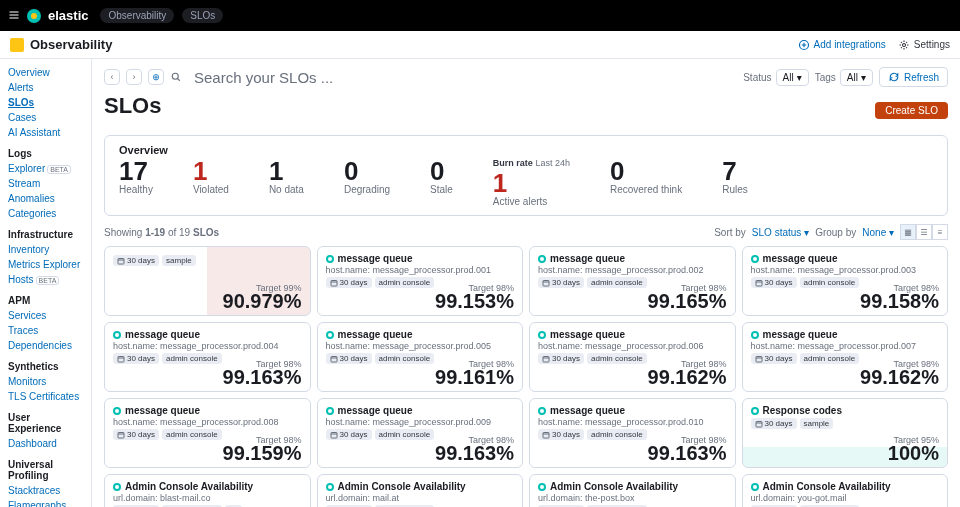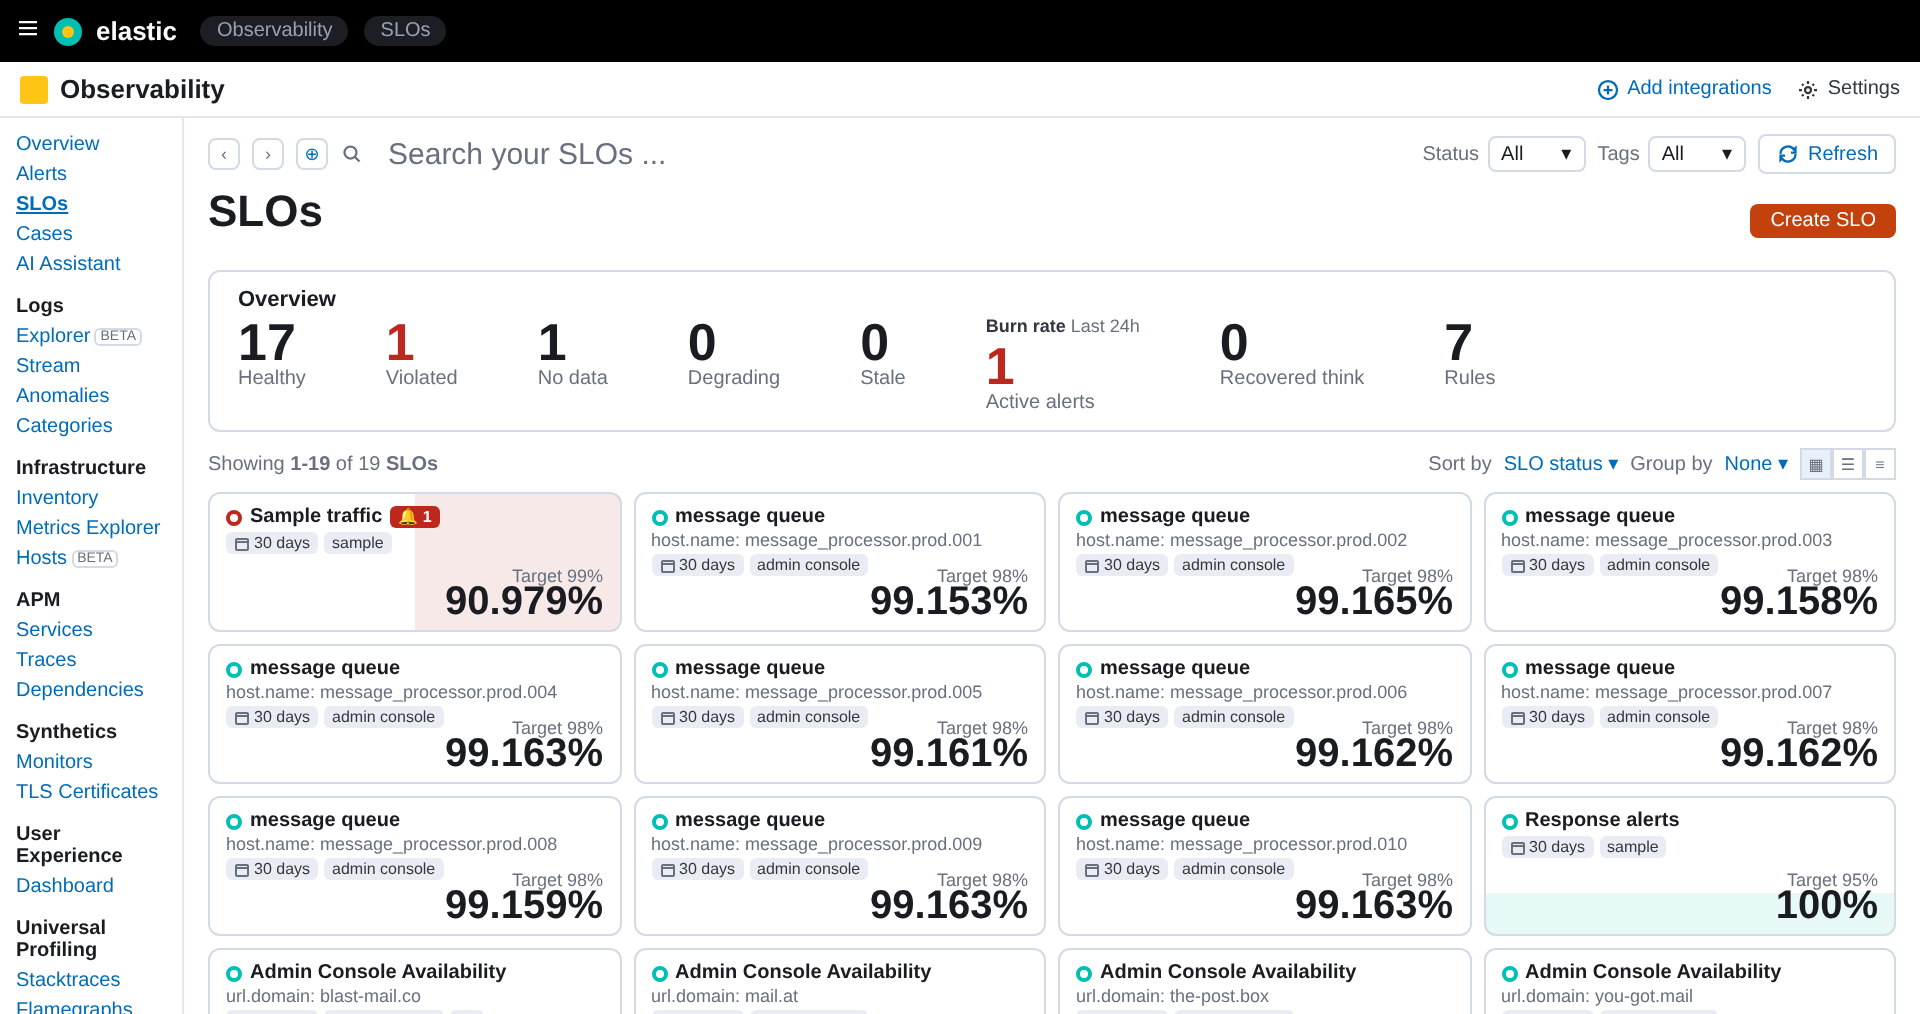--- a/index.html
+++ b/index.html
@@ -25,21 +25,21 @@
 .sidebar a{display:block;color:#006bb8;font-size:10px;padding:2px 0;text-decoration:none}
 .sidebar .section{color:#1a1c21;font-weight:700;font-size:10px;margin-top:8px;margin-bottom:2px}
 .sidebar .active{font-weight:700;text-decoration:underline}
 .sidebar .beta{display:inline-block;font-size:7px;color:#69707d;border:1px solid #d3dae6;border-radius:3px;padding:0 2px;margin-left:2px;vertical-align:middle}
 .main{flex:1;overflow:auto;padding:8px 12px}
 .toolbar{display:flex;align-items:center;gap:6px;margin-bottom:6px}
 .toolbar .navbtn{width:16px;height:16px;border:1px solid #d3dae6;border-radius:4px;display:flex;align-items:center;justify-content:center;font-size:9px;color:#69707d}
 .toolbar .search{flex:1;display:flex;align-items:center;gap:12px;color:#69707d;font-size:15px}
 .toolbar .filter{display:flex;align-items:center;gap:4px}
 .toolbar .filter-label{color:#69707d;font-size:10px}
-.toolbar .filter-val{border:1px solid #d3dae6;border-radius:4px;padding:2px 6px;font-size:10px;display:flex;align-items:center;gap:19px}
+.toolbar .filter-val{border:1px solid #d3dae6;border-radius:4px;padding:2px 6px;font-size:10px;display:flex;align-items:center;gap:3px}
 .refresh-btn{border:1px solid #d3dae6;border-radius:4px;padding:3px 8px;font-size:10px;display:flex;align-items:center;gap:4px;color:#006bb8}
 .page-title{font-size:22px;font-weight:700;margin-bottom:8px}
 .feedback-btn{border:1px solid #fec514;color:#8a6a0a;padding:3px 8px;border-radius:4px;font-size:10px;display:flex;align-items:center;gap:4px}
 .create-btn{background:#c2410c;color:#fff;padding:3px 10px;border-radius:4px;font-size:10px;font-weight:400}
 .title-row{display:flex;align-items:center;margin-bottom:8px}
 .title-row .spacer{flex:1}
 .stats-panel{border:1px solid #d3dae6;border-radius:6px;padding:8px 14px;margin-bottom:8px}
 .stats-panel .overview-label{font-size:11px;font-weight:600;margin-bottom:2px}
 .stats-row{display:flex;gap:40px}
 .stat-val{font-size:26px;font-weight:700;line-height:1}
@@ -236,25 +236,20 @@
       <span class="val"><span>None</span> ▾</span>
       <div class="view-toggle">
         <div class="vt active">▦</div>
         <div class="vt">☰</div>
         <div class="vt">≡</div>
       </div>
     </div>
 
     <div class="grid" id="cards-grid">
         <div class="card violated">
-    <div class="card-head">
-      <span class="health-dot red"></span>
-      <span>Sample traffic</span>
-      <span class="alert-badge">🔔 1</span>
-    </div>
 
     <div class="card-tags">
             <span class="tag"><svg width="8" height="8" viewBox="0 0 16 16" fill="none" stroke="#69707d" stroke-width="2">
                 <rect x="2" y="3" width="12" height="11" rx="1"></rect>
                 <path d="M2 6h12"></path>
               </svg> 30 days</span>
             <span class="tag">sample</span>
           </div>
     <div class="card-target">Target 99%</div>
     <div class="card-value">90.979%</div>
@@ -436,21 +431,21 @@
               </svg> 30 days</span>
             <span class="tag">admin console</span>
           </div>
     <div class="card-target">Target 98%</div>
     <div class="card-value">99.163%</div>
 
   </div>
         <div class="card response">
     <div class="card-head">
       <span class="health-dot "></span>
-      <span>Response alerts</span>
+      <span>Response codes</span>
 
     </div>
 
     <div class="card-tags">
             <span class="tag"><svg width="8" height="8" viewBox="0 0 16 16" fill="none" stroke="#69707d" stroke-width="2">
                 <rect x="2" y="3" width="12" height="11" rx="1"></rect>
                 <path d="M2 6h12"></path>
               </svg> 30 days</span>
             <span class="tag">sample</span>
           </div>

